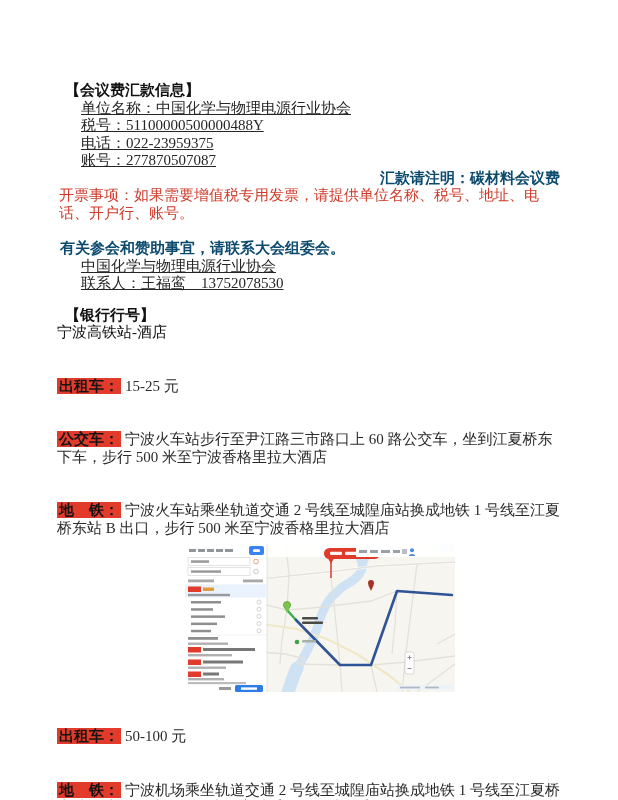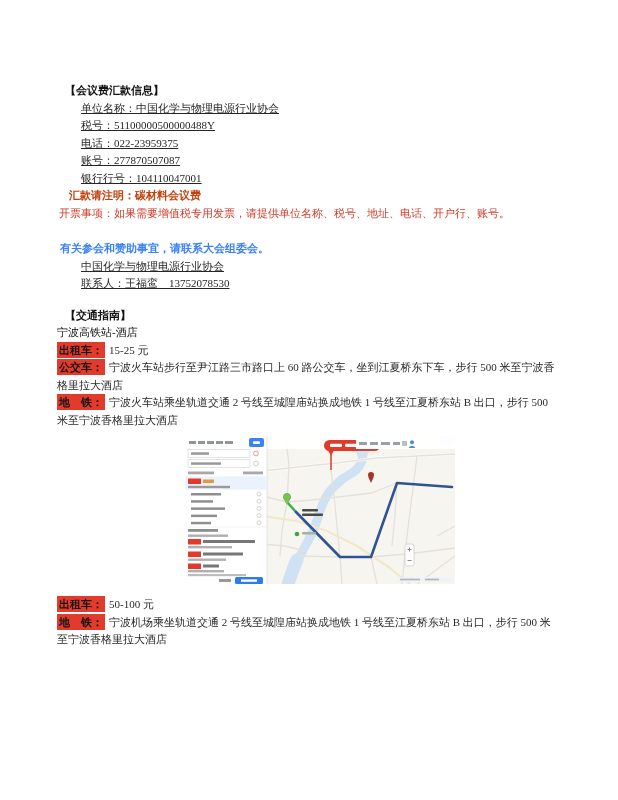--- a/index.html
+++ b/index.html
@@ -3,58 +3,57 @@
 <meta charset="utf-8">
 <style>
   html,body{margin:0;padding:0;}
   body{
     width:618px;height:800px;background:#ffffff;overflow:hidden;
     font-family:"Liberation Serif","DejaVu Serif",serif;
     font-size:12.5px;line-height:17.5px;color:#262626;
     -webkit-font-smoothing:antialiased;
   }
   .page{padding:82px 58px 0 57px;}
-  p,h3{margin:0;padding:0;font-size:11px;line-height:17.5px;}
+  p,h3{margin:0;padding:0;font-size:15px;line-height:17.5px;}
   .sec-title{font-weight:bold;color:#111;margin-left:8px;}
   .indent{margin-left:24px;text-decoration:underline;}
-  .remit{margin-left:12px;font-weight:bold;color:#c2410c;}
+  .remit{margin-left:36px;font-weight:bold;color:#0c4a6e;text-align:right;}
   .invoice{margin-left:2px;color:#cf3a2a;}
-  .contact-head{margin-left:3px;margin-top:18px;font-weight:bold;color:#3b82f6;}
+  .contact-head{margin-left:3px;margin-top:18px;font-weight:bold;color:#0c4a6e;}
   .trans-title{margin-top:14px;}
   .route-title{font-weight:normal;color:#111;}
-  .transit{color:#2a2a2a;}
+  .transit{color:#2a2a2a;margin-top:36px;}
   .badge{
     display:inline-block;background:#e23b2c;color:#141414;font-weight:bold;
     padding:0 2px;margin-right:4px;line-height:16px;
   }
   .mapbox{
     position:relative;width:270px;height:148px;margin:7px 0 12px 128px;
     background:#f7f5f0;
   }
   .mapbox svg{display:block;}
 </style>
 </head>
 <body>
 
 <div class="page">
 
   <h3 class="sec-title">【会议费汇款信息】</h3>
   <p class="indent">单位名称：中国化学与物理电源行业协会</p>
   <p class="indent">税号：51100000500000488Y</p>
   <p class="indent">电话：022-23959375</p>
   <p class="indent">账号：277870507087</p>
-  <p class="indent">银行行号：104110047001</p>
   <p class="remit">汇款请注明：碳材料会议费</p>
   <p class="invoice">开票事项：如果需要增值税专用发票，请提供单位名称、税号、地址、电话、开户行、账号。</p>
 
   <p class="contact-head">有关参会和赞助事宜，请联系大会组委会。</p>
   <p class="indent">中国化学与物理电源行业协会</p>
   <p class="indent">联系人：王福鸾　13752078530</p>
 
-  <h3 class="sec-title trans-title">【交通指南】</h3>
+  <h3 class="sec-title trans-title">【银行行号】</h3>
 
   <p class="route-title">宁波高铁站-酒店</p>
   <p class="transit"><span class="badge">出租车：</span><span>15-25 元</span></p>
   <p class="transit"><span class="badge">公交车：</span><span>宁波火车站步行至尹江路三市路口上 60 路公交车，坐到江夏桥东下车，步行 500 米至宁波香格里拉大酒店</span></p>
   <p class="transit"><span class="badge">地　铁：</span><span>宁波火车站乘坐轨道交通 2 号线至城隍庙站换成地铁 1 号线至江夏桥东站 B 出口，步行 500 米至宁波香格里拉大酒店</span></p>
 
   <div class="mapbox">
     <svg viewBox="0 0 270 148" width="270" height="148">
 
       <rect x="0" y="0" width="270" height="148" fill="#f7f5f0"></rect>

